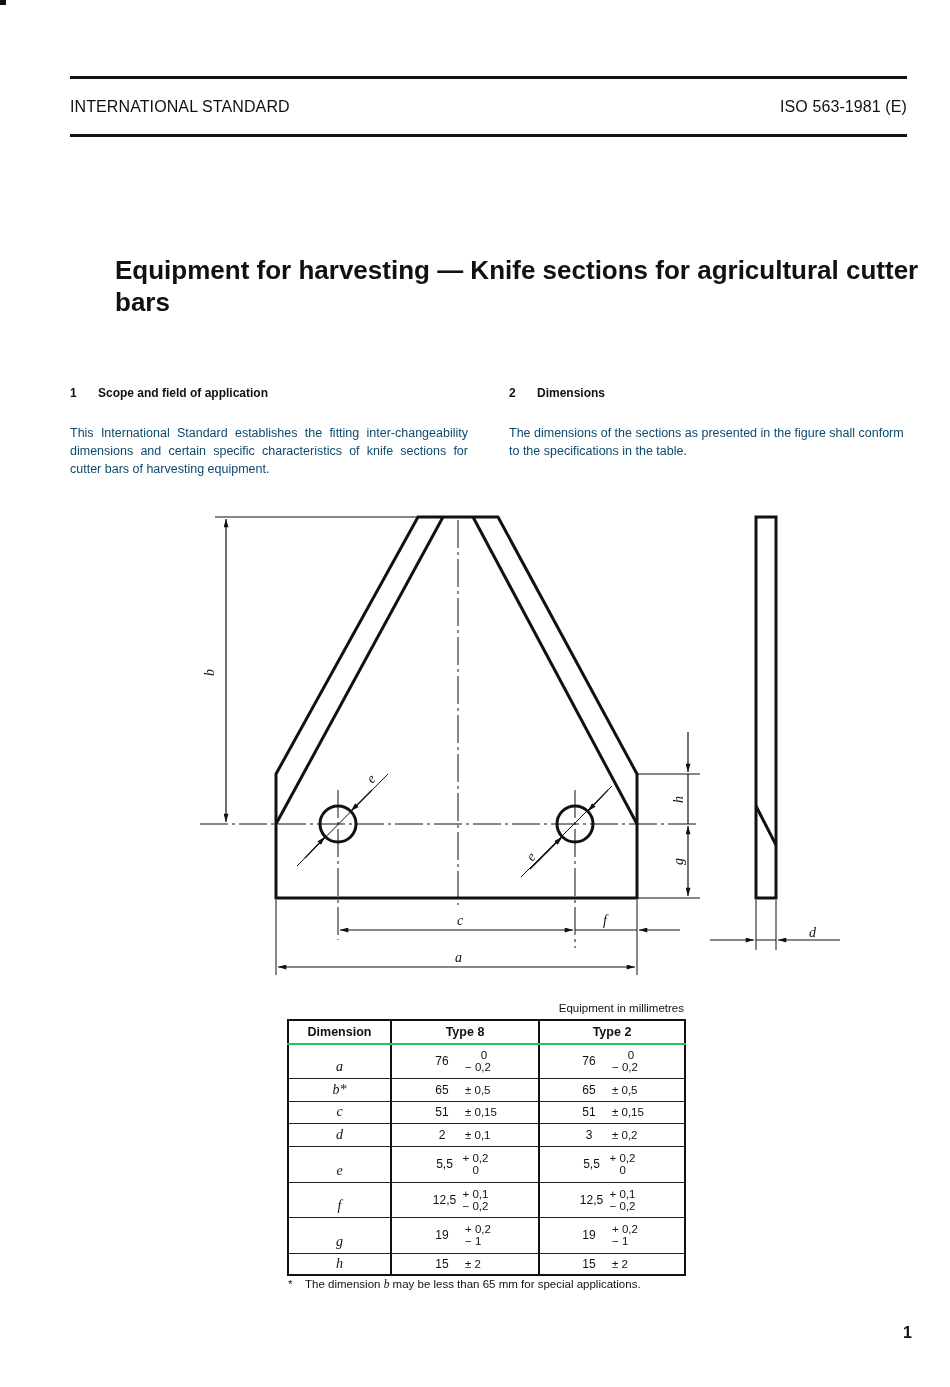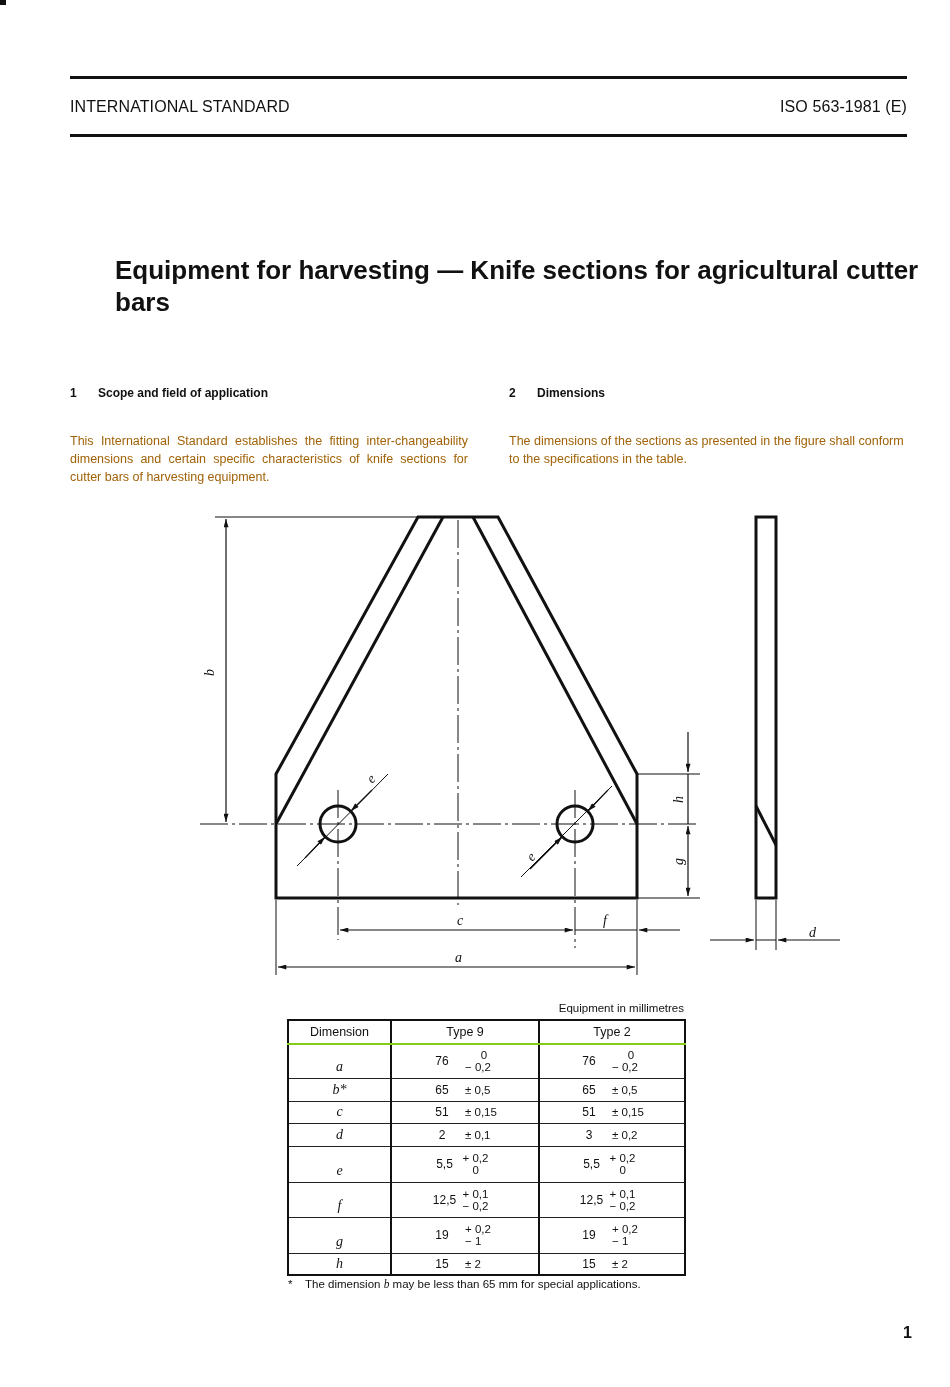--- a/index.html
+++ b/index.html
@@ -4,27 +4,27 @@
 <style>
   html, body { margin:0; padding:0; background:#ffffff; }
   body { width:950px; height:1387px; position:relative; overflow:hidden;
          font-family:"Liberation Sans", sans-serif; color:#111; }
   .abs { position:absolute; }
   .rule { position:absolute; left:70px; width:837px; height:3px; background:#111; }
   .hdr { font-weight:normal; font-size:16px; top:98px; letter-spacing:0.1px; }
   .title { left:70px; top:254px; font-size:26px; font-weight:bold; line-height:32px; width:850px;margin-left:45px; }
   .sec-h { font-size:12px; font-weight:bold; }
   .sec-h .num { display:inline-block; width:28px; }
-  .para { font-size:12.5px; line-height:18px; color:#a16207;margin-top:8px; }
+  .para { font-size:12.5px; line-height:18px; color:#0c4a6e; }
   .justify { text-align:justify; text-align-last:left; }
   svg text { font-family:"Liberation Serif", serif; font-style:italic; fill:#111; }
   table.dims { position:absolute; left:287px; top:1019px; border-collapse:collapse;
                font-size:12px; border:2px solid #111; }
   table.dims td, table.dims th { border:1px solid #222; padding:0; }
-  table.dims th { height:22px; font-weight:normal; font-size:12.5px; border-bottom:2px solid #84cc16; }
+  table.dims th { height:22px; font-weight:bold; font-size:12.5px; border-bottom:2px solid #22c55e; }
   table.dims .c0 { width:101px; text-align:center; font-family:"Liberation Serif", serif;
                    font-style:italic; font-size:14px; }
   table.dims .c1 { width:146px; border-left:2px solid #111; }
   table.dims .c2 { width:144px; border-left:2px solid #111; }
   .val { display:flex; align-items:center; justify-content:center; }
   .val .nom { min-width:30px; text-align:center; }
   .val .tol { display:inline-flex; flex-direction:column; margin-left:8px; line-height:12px; font-size:11.5px; min-width:38px;}
   .val .tol.single { flex-direction:row; }
   .tol span { white-space:pre; }
   .bottom-align { vertical-align:bottom; padding-bottom:3px !important; }
@@ -116,21 +116,21 @@
     <text x="532" y="862" transform="rotate(-45 532 862)">e</text>
   </g>
 </svg>
 
 <div class="abs note" style="right:266px; top:1002px;">Equipment in millimetres</div>
 
 <table class="dims">
   <thead>
     <tr>
       <th class="c0" style="font-family:'Liberation Sans',sans-serif;font-style:normal;font-size:12.5px;">Dimension</th>
-      <th class="c1">Type 9</th>
+      <th class="c1">Type 8</th>
       <th class="c2">Type 2</th>
     </tr>
   </thead>
   <tbody>
 
     <tr style="height:34px;">
       <td class="c0 bottom-align">a</td>
       <td class="c1">
           <div class="val">
             <span class="nom">76</span>

